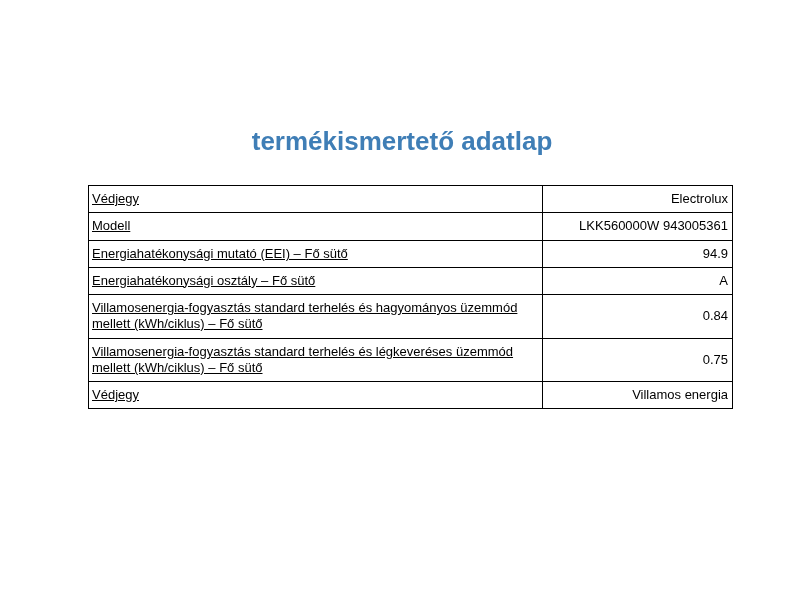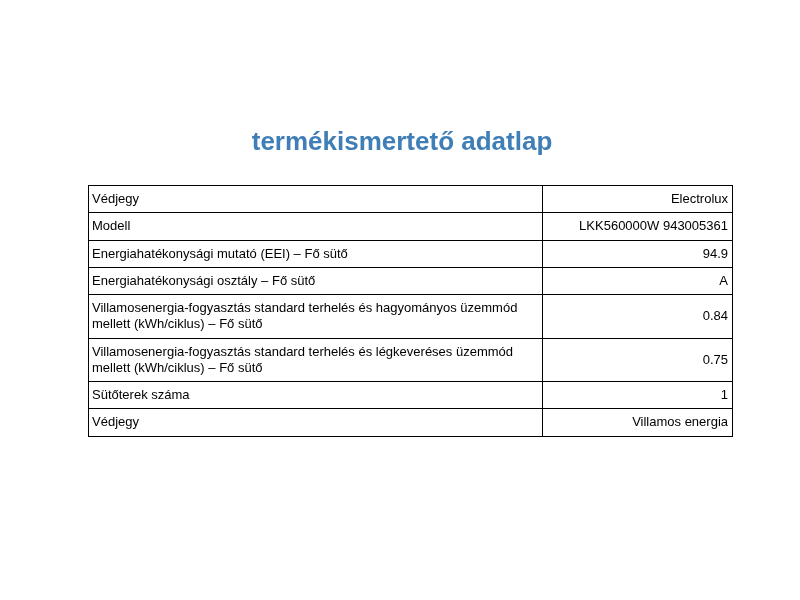--- a/index.html
+++ b/index.html
@@ -32,21 +32,21 @@
     table-layout: fixed;
     font-size: 13px;
     line-height: 1.25;
   }
   table.product-table td {
     border: 1px solid #000000;
     padding: 5px 4px 5px 3px;
     vertical-align: middle;
     overflow: hidden;
   }
-  td.label-cell { width: 446px; }
+  td.label-cell { width: 446px; text-decoration: underline; }
   td.value-cell { width: 182px; text-align: right; }
 </style>
 </head>
 <body>
 
 <div class="page">
   <h1 class="title" style="color: rgb(63, 126, 182);">termékismertető adatlap</h1>
 
   <table class="product-table">
     <tbody>
@@ -68,22 +68,18 @@
       </tr>
       <tr>
         <td class="label-cell">Villamosenergia-fogyasztás standard terhelés és hagyományos üzemmód mellett (kWh/ciklus) – Fő sütő</td>
         <td class="value-cell">0.84</td>
       </tr>
       <tr>
         <td class="label-cell">Villamosenergia-fogyasztás standard terhelés és légkeveréses üzemmód mellett (kWh/ciklus) – Fő sütő</td>
         <td class="value-cell">0.75</td>
       </tr>
       <tr>
-        <td class="label-cell">Sütőterek száma</td>
-        <td class="value-cell">1</td>
-      </tr>
-      <tr>
         <td class="label-cell">Védjegy</td>
         <td class="value-cell">Villamos energia</td>
       </tr>
     </tbody>
   </table>
 </div>
 
 </body></html>

